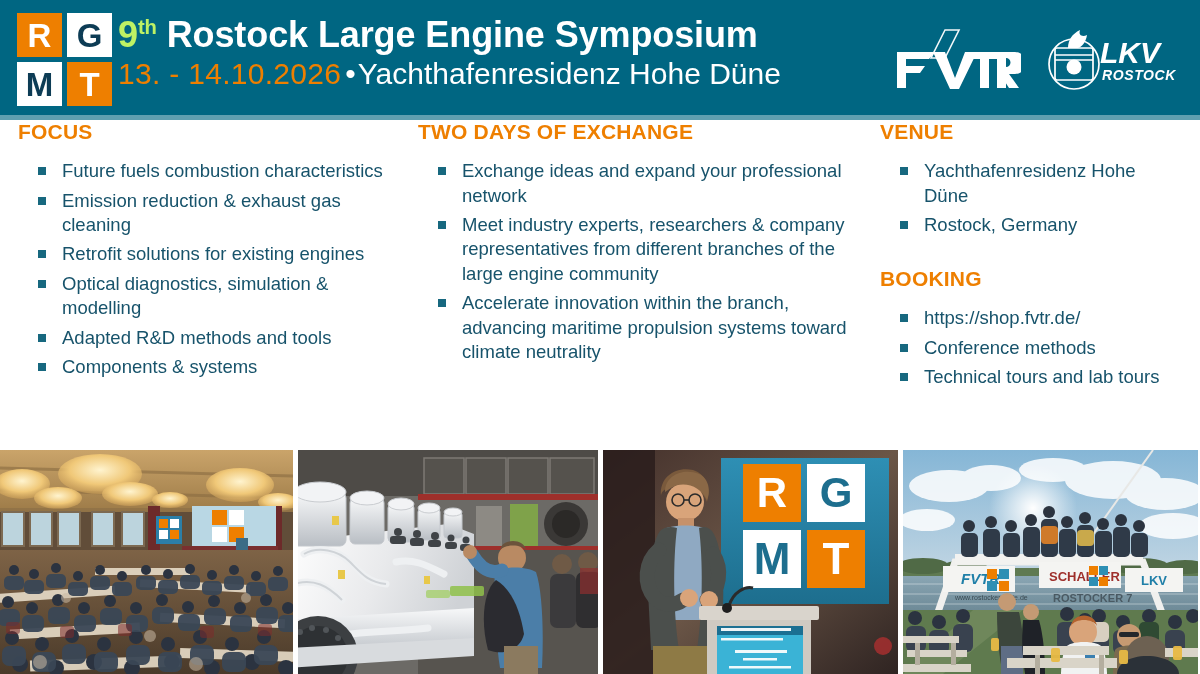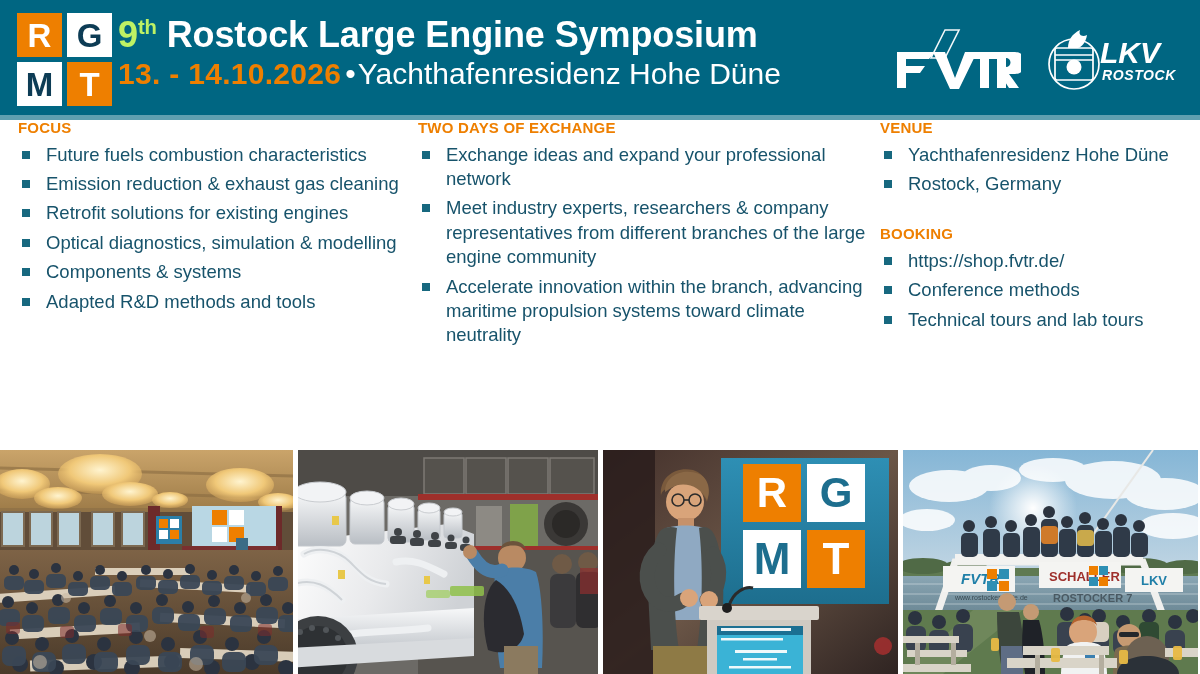--- a/index.html
+++ b/index.html
@@ -39,43 +39,43 @@
   .title-main{
     font-size:36px;font-weight:bold;color:#ffffff;line-height:1.03;
     letter-spacing:-0.1px;white-space:nowrap;
   }
   .title-main .ord{color:#bef264;}
   .title-main .ord sup{font-size:0.56em;vertical-align:super;}
   .title-sub{
     margin-top:5px;font-size:30px;line-height:1.05;color:#ffffff;
     white-space:nowrap;
   }
-  .title-sub .date{color:#ee7f00;font-weight:bold;letter-spacing:0.3px;}
+  .title-sub .date{color:#ee7f00;font-weight:normal;letter-spacing:0.3px;}
   .title-sub .sep{color:#ffffff;margin:0 2px 0 4px;}
   .title-sub .place{font-weight:400;}
 
   
   .fvtr{position:absolute;left:893px;top:28px;width:128px;height:62px;}
   
   .lkv{position:absolute;left:1038px;top:26px;width:146px;height:66px;}
 
   
   .content{position:absolute;left:0;top:120px;width:1200px;height:330px;}
   .col{position:absolute;top:0;}
   .col-focus{left:18px;width:390px;}
   .col-exchange{left:418px;width:450px;}
   .col-venue{left:880px;width:310px;}
 
   .heading{
-    color:#ee7f00;font-weight:bold;font-size:15px;letter-spacing:0.2px;
+    color:#ee7f00;font-weight:bold;font-size:21px;letter-spacing:0.2px;
     margin:0 0 6px 0;line-height:1.1;
   }
   .heading.second{margin-top:30px;}
 
-  ul.bullets{list-style:none;margin:0;padding:0;}
+  ul.bullets{list-style:none;margin:16px;padding:0;}
   ul.bullets li{
     position:relative;padding-left:28px;margin:0 0 5px 0;
     color:#17536b;font-size:18.5px;line-height:1.32;
   }
   ul.bullets li .bullet{
     position:absolute;left:4px;top:8px;width:8px;height:8px;
     background:#17687f;
   }
 
   
@@ -149,22 +149,22 @@
 
   <div class="content">
 
     <div class="col col-focus">
       <h2 class="heading">FOCUS</h2>
       <ul class="bullets">
         <li><span class="bullet"></span><span>Future fuels combustion characteristics</span></li>
         <li><span class="bullet"></span><span>Emission reduction &amp; exhaust gas cleaning</span></li>
         <li><span class="bullet"></span><span>Retrofit solutions for existing engines</span></li>
         <li><span class="bullet"></span><span>Optical diagnostics, simulation &amp; modelling</span></li>
+        <li><span class="bullet"></span><span>Adapted R&amp;D methods and tools</span></li>
         <li><span class="bullet"></span><span>Components &amp; systems</span></li>
-        <li><span class="bullet"></span><span>Adapted R&amp;D methods and tools</span></li>
       </ul>
     </div>
 
     <div class="col col-exchange">
       <h2 class="heading">TWO DAYS OF EXCHANGE</h2>
       <ul class="bullets">
         <li><span class="bullet"></span><span>Exchange ideas and expand your professional network</span></li>
         <li><span class="bullet"></span><span>Meet industry experts, researchers &amp; company representatives from different branches of the large engine community</span></li>
         <li><span class="bullet"></span><span>Accelerate innovation within the branch, advancing maritime propulsion systems toward climate neutrality</span></li>
       </ul>

